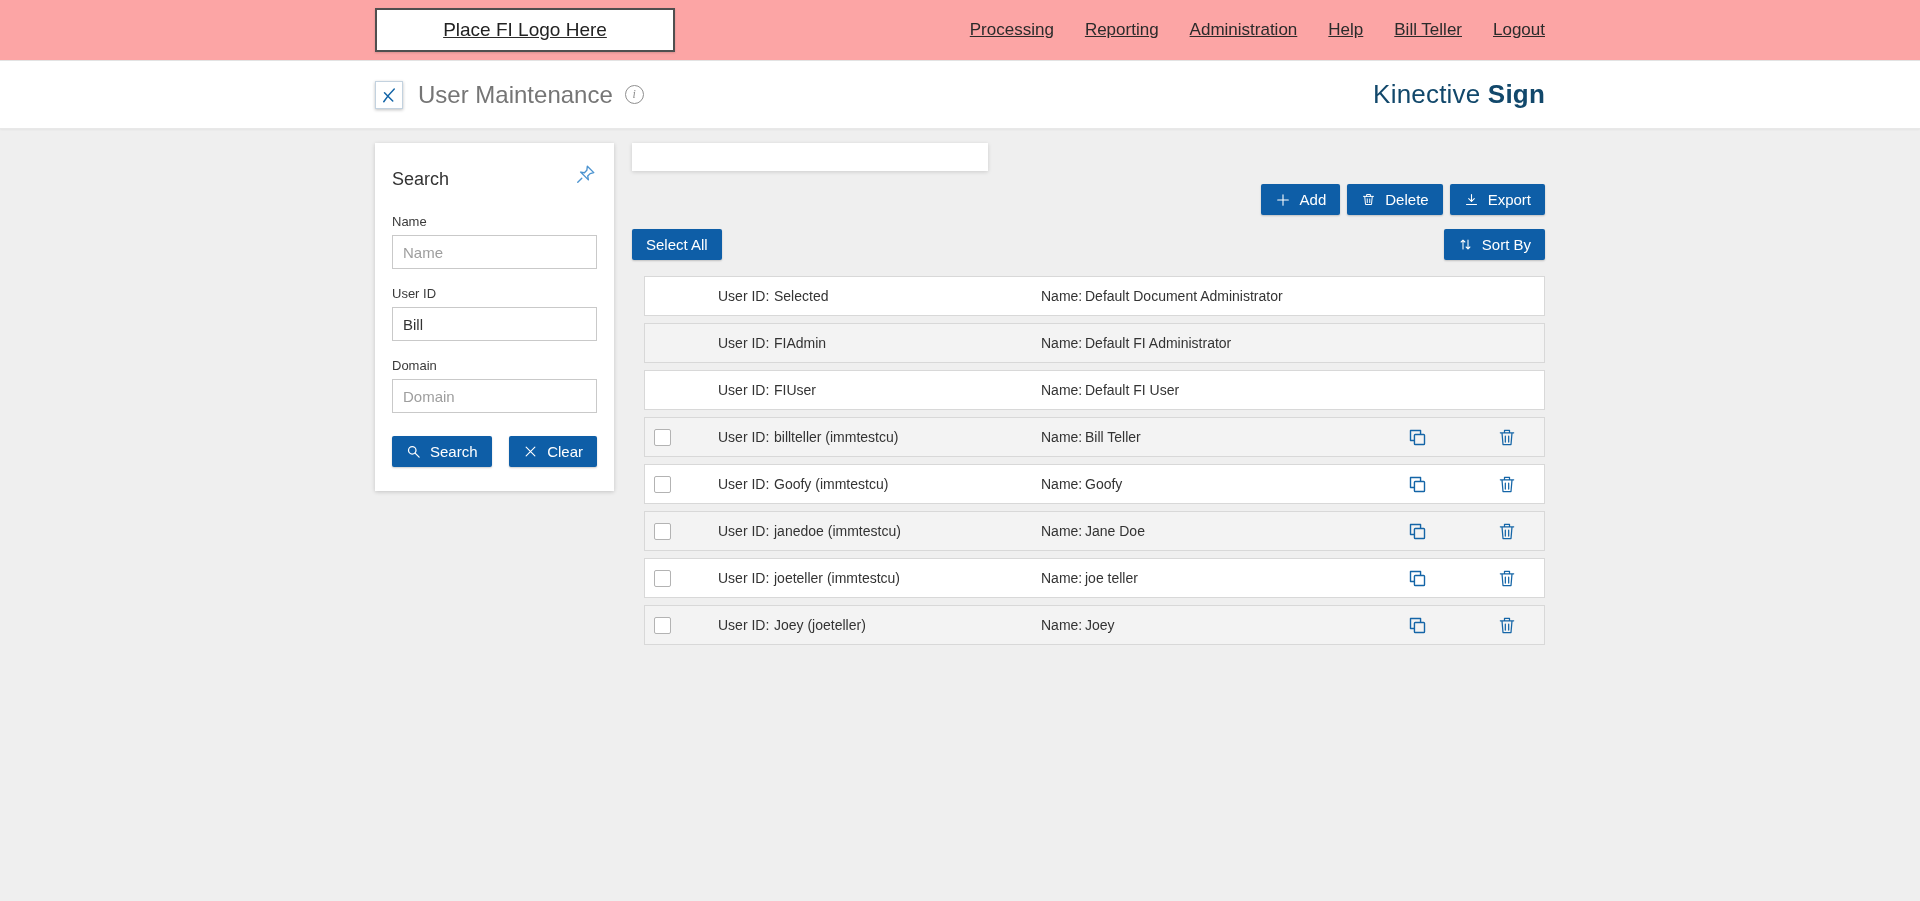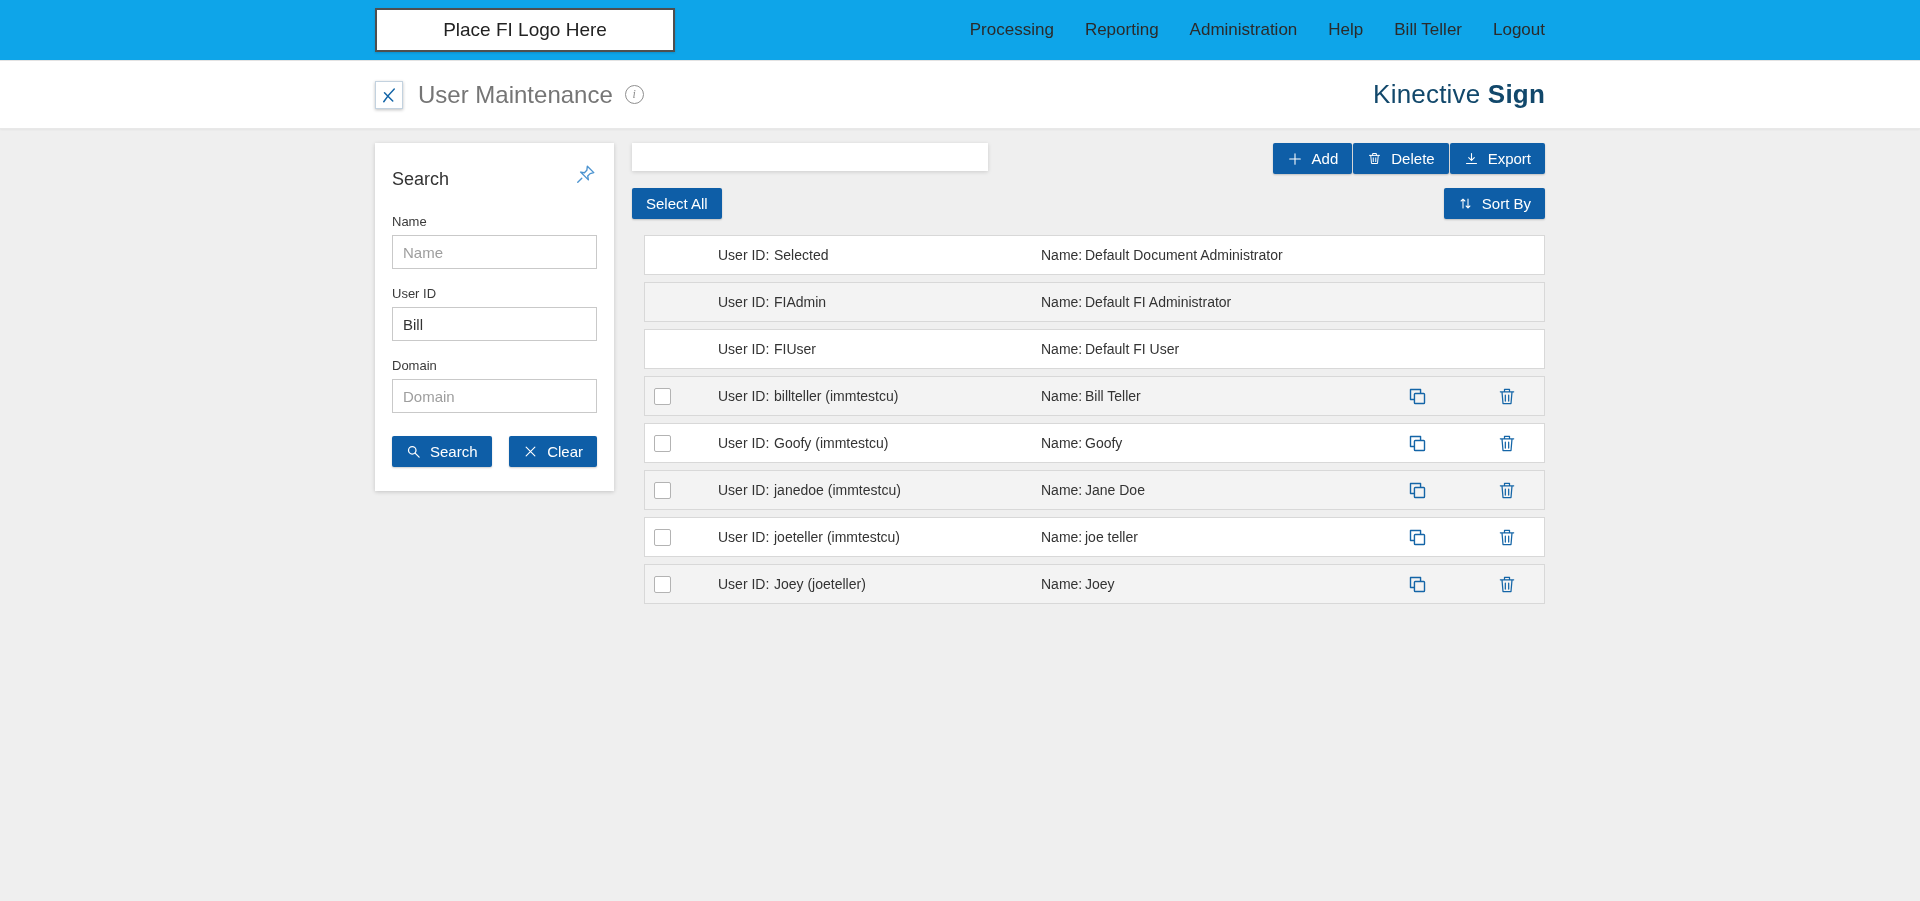--- a/index.html
+++ b/index.html
@@ -6,21 +6,21 @@
   html, body { width: 1920px; height: 901px; overflow: hidden; }
   body {
     font-family: "Liberation Sans", sans-serif;
     background: var(--page-bg, #efefef);
     color: #2b2b2b;
   }
   .container { width: 1170px; margin: 0 auto; }
 
   
   .topbar {
-    height: 61px; background: #0ea5e9; border-bottom: 1px solid #e3e3e3;
+    height: 61px; background: #fca5a5; border-bottom: 1px solid #e3e3e3; text-decoration: underline;
   }
   .topbar-inner { display: flex; align-items: center; height: 100%; }
   .logo-box {
     width: 300px; height: 44px; border: 2px solid #4f4f4f; background: #fff;
     display: flex; align-items: center; justify-content: center;
     box-shadow: 0 1px 2px rgba(0,0,0,.15);
     font-size: 19px; color: #222;
   }
   .topnav { margin-left: auto; display: flex; gap: 31px; align-items: center; }
   .topnav a { font-size: 17px; color: #2b2b2b; text-decoration: none; cursor: pointer; }
@@ -76,21 +76,21 @@
   }
   .btn svg { display: block; }
 
   
   .content { flex: 1; }
   .content-top { display: flex; justify-content: space-between; align-items: flex-start; }
   .summary {
     width: 356px; background: #fff; box-shadow: 0 1px 4px rgba(0,0,0,.15);
     padding: 14px 24px; font-size: 15px; color: #333; line-height: 25px;
   }
-  .toolbar { display: flex; gap: 1px; }
+  .toolbar { display: flex; gap: 7px; margin-top: 41px; }
   .list-controls { display: flex; justify-content: space-between; margin-top: 14px; }
 
   .user-list { margin-top: 16px; padding-left: 12px; }
   .row {
     height: 40px; border: 1px solid #d8d8d8; background: #fff;
     display: flex; align-items: center; margin-bottom: 7px; font-size: 14px; color: #333;
   }
   .row.alt { background: #f3f3f3; }
   .cell-check { width: 66px; padding-left: 9px; display: flex; align-items: center; }
   .checkbox {

